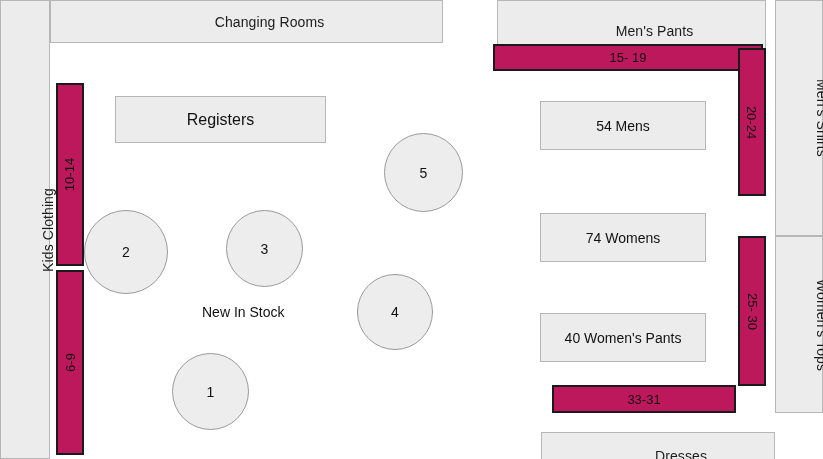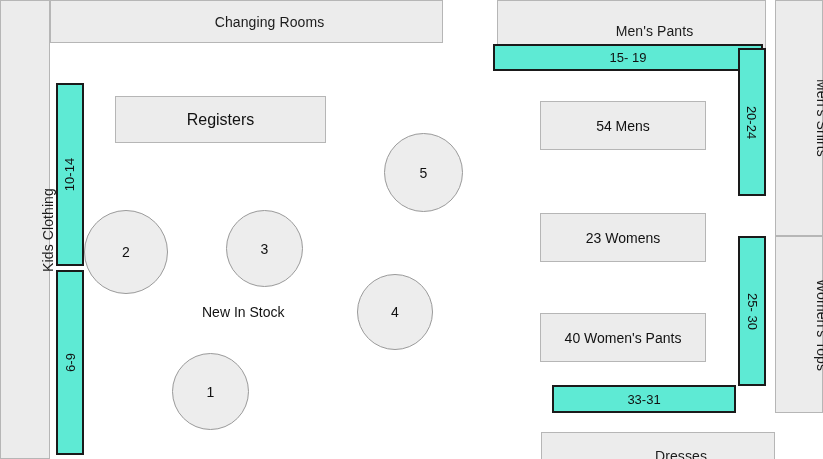--- a/index.html
+++ b/index.html
@@ -54,21 +54,21 @@
     color: #111111;
     font-size: 14px;
   }
   .fixture.registers {
     font-size: 16px;
   }
 
   
   .rack {
     position: absolute;
-    background: #5eead4;
+    background: #be185d;
     border: 2px solid #1a1a1a;
     box-sizing: border-box;
     display: flex;
     align-items: center;
     justify-content: center;
     color: #111111;
     font-size: 13px;
     z-index: 4;
   }
   .rack.vertical span {
@@ -159,21 +159,21 @@
 
   <div class="fixture registers" style="left:115px; top:96px; width:211px; height:47px;">
     <span>Registers</span>
   </div>
 
   <div class="fixture" style="left:540px; top:101px; width:166px; height:49px;">
     <span>54 Mens</span>
   </div>
 
   <div class="fixture" style="left:540px; top:213px; width:166px; height:49px;">
-    <span>23 Womens</span>
+    <span>74 Womens</span>
   </div>
 
   <div class="fixture" style="left:540px; top:313px; width:166px; height:49px;">
     <span>40 Women's Pants</span>
   </div>
 
   <div class="round" style="left:384px; top:133px; width:79px; height:79px;">
     <span>5</span>
   </div>
 

